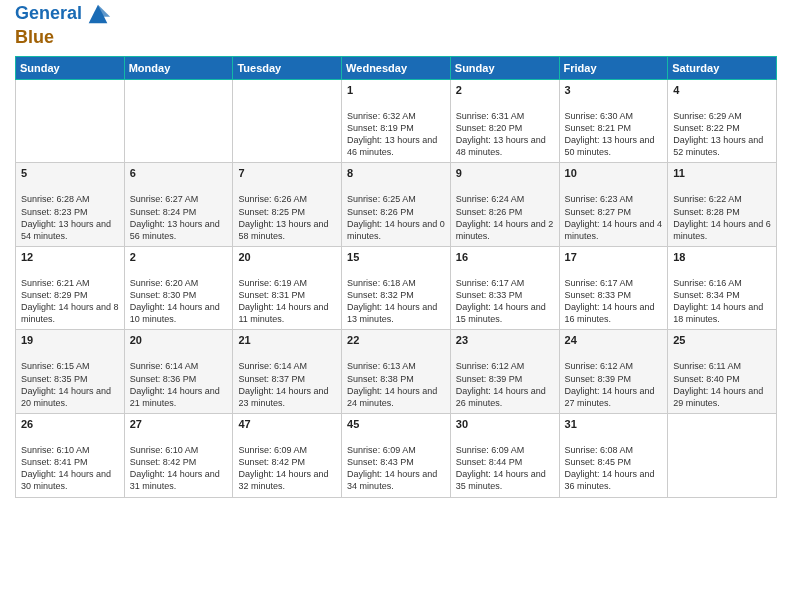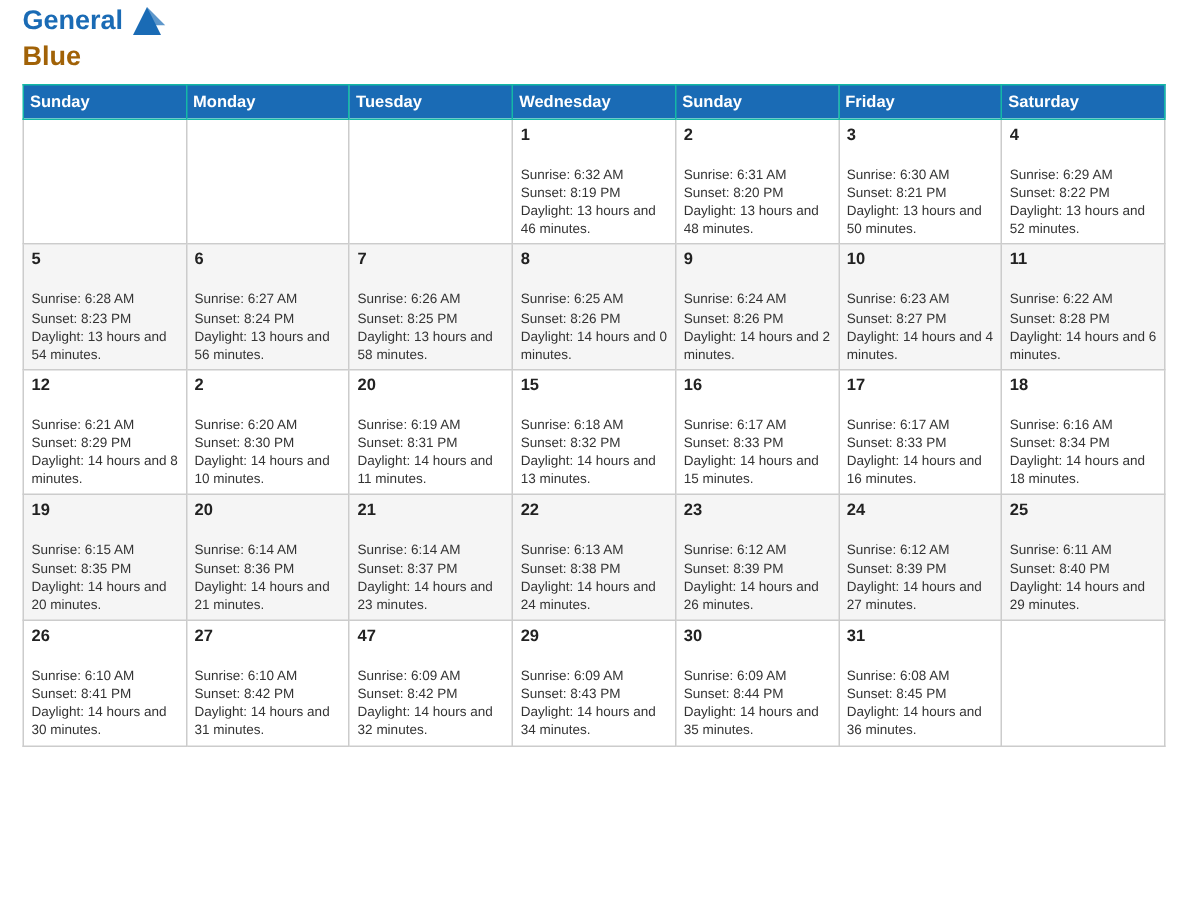--- a/index.html
+++ b/index.html
@@ -249,21 +249,21 @@
           </td>
           <td>
             <div class="day-number">27</div>
             <div class="day-info">Sunrise: 6:10 AM<br>Sunset: 8:42 PM<br>Daylight: 14 hours and 31 minutes.</div>
           </td>
           <td>
             <div class="day-number">47</div>
             <div class="day-info">Sunrise: 6:09 AM<br>Sunset: 8:42 PM<br>Daylight: 14 hours and 32 minutes.</div>
           </td>
           <td>
-            <div class="day-number">29</div>
+            <div class="day-number">45</div>
             <div class="day-info">Sunrise: 6:09 AM<br>Sunset: 8:43 PM<br>Daylight: 14 hours and 34 minutes.</div>
           </td>
           <td>
             <div class="day-number">30</div>
             <div class="day-info">Sunrise: 6:09 AM<br>Sunset: 8:44 PM<br>Daylight: 14 hours and 35 minutes.</div>
           </td>
           <td>
             <div class="day-number">31</div>
             <div class="day-info">Sunrise: 6:08 AM<br>Sunset: 8:45 PM<br>Daylight: 14 hours and 36 minutes.</div>
           </td>

